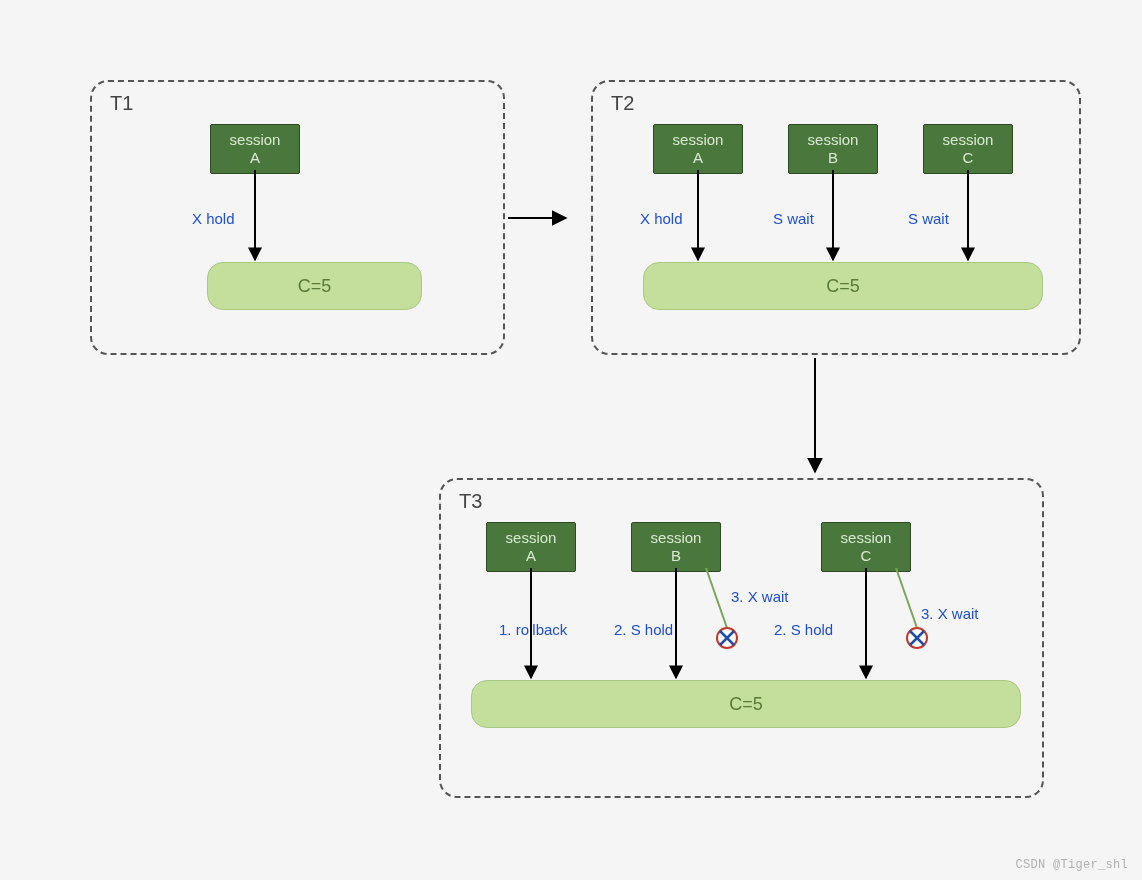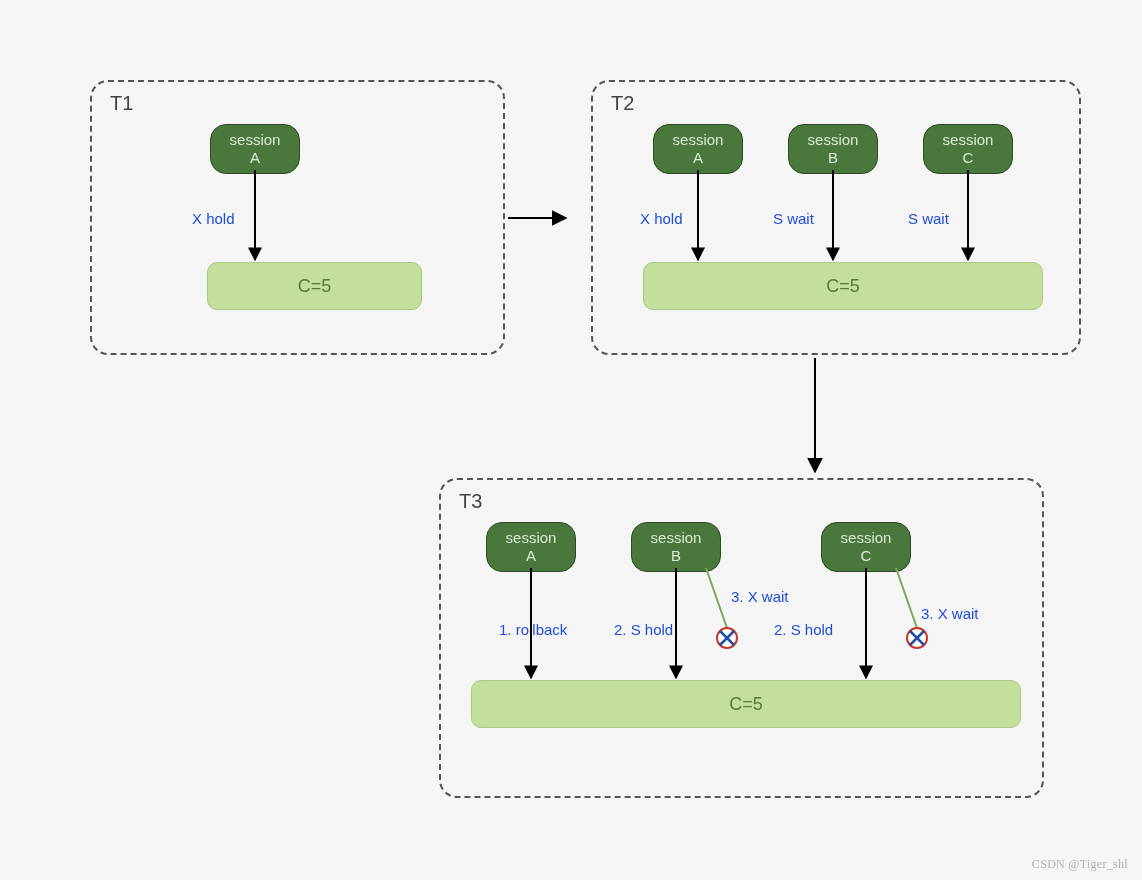--- a/index.html
+++ b/index.html
@@ -22,32 +22,32 @@
     position: absolute;
     top: 10px;
     left: 18px;
     font-size: 20px;
     color: #444;
   }
   .session {
     position: absolute;
     background: #4a773c;
     border: 1px solid #2e4a25;
-    border-radius: 16px;
+    border-radius: 2px;
     color: #d9ead3;
     text-align: center;
     padding: 6px 0;
     font-size: 15px;
     line-height: 1.2;
   }
   .databox {
     position: absolute;
     background: #c4df9b;
     border: 1px solid #a8c884;
-    border-radius: 10px;
+    border-radius: 16px;
     color: #5a7a3a;
     text-align: center;
     font-size: 18px;
     display: flex;
     align-items: center;
     justify-content: center;
   }
   .label-text {
     position: absolute;
     font-size: 15px;
@@ -56,21 +56,21 @@
   }
   svg.overlay {
     position: absolute;
     top: 0; left: 0;
     pointer-events: none;
   }
   .watermark {
     position: absolute;
     right: 14px;
     bottom: 8px;
-    font-family: Liberation Serif, serif;
+    font-family: Liberation Mono, monospace;
     font-size: 12px;
     color: rgba(120,120,120,0.55);
     letter-spacing: 0.3px;
     margin-left: 8px;
   }
 </style>
 </head>
 <body>
 
 <div class="panel" style="left:90px; top:80px; width:415px; height:275px;">

